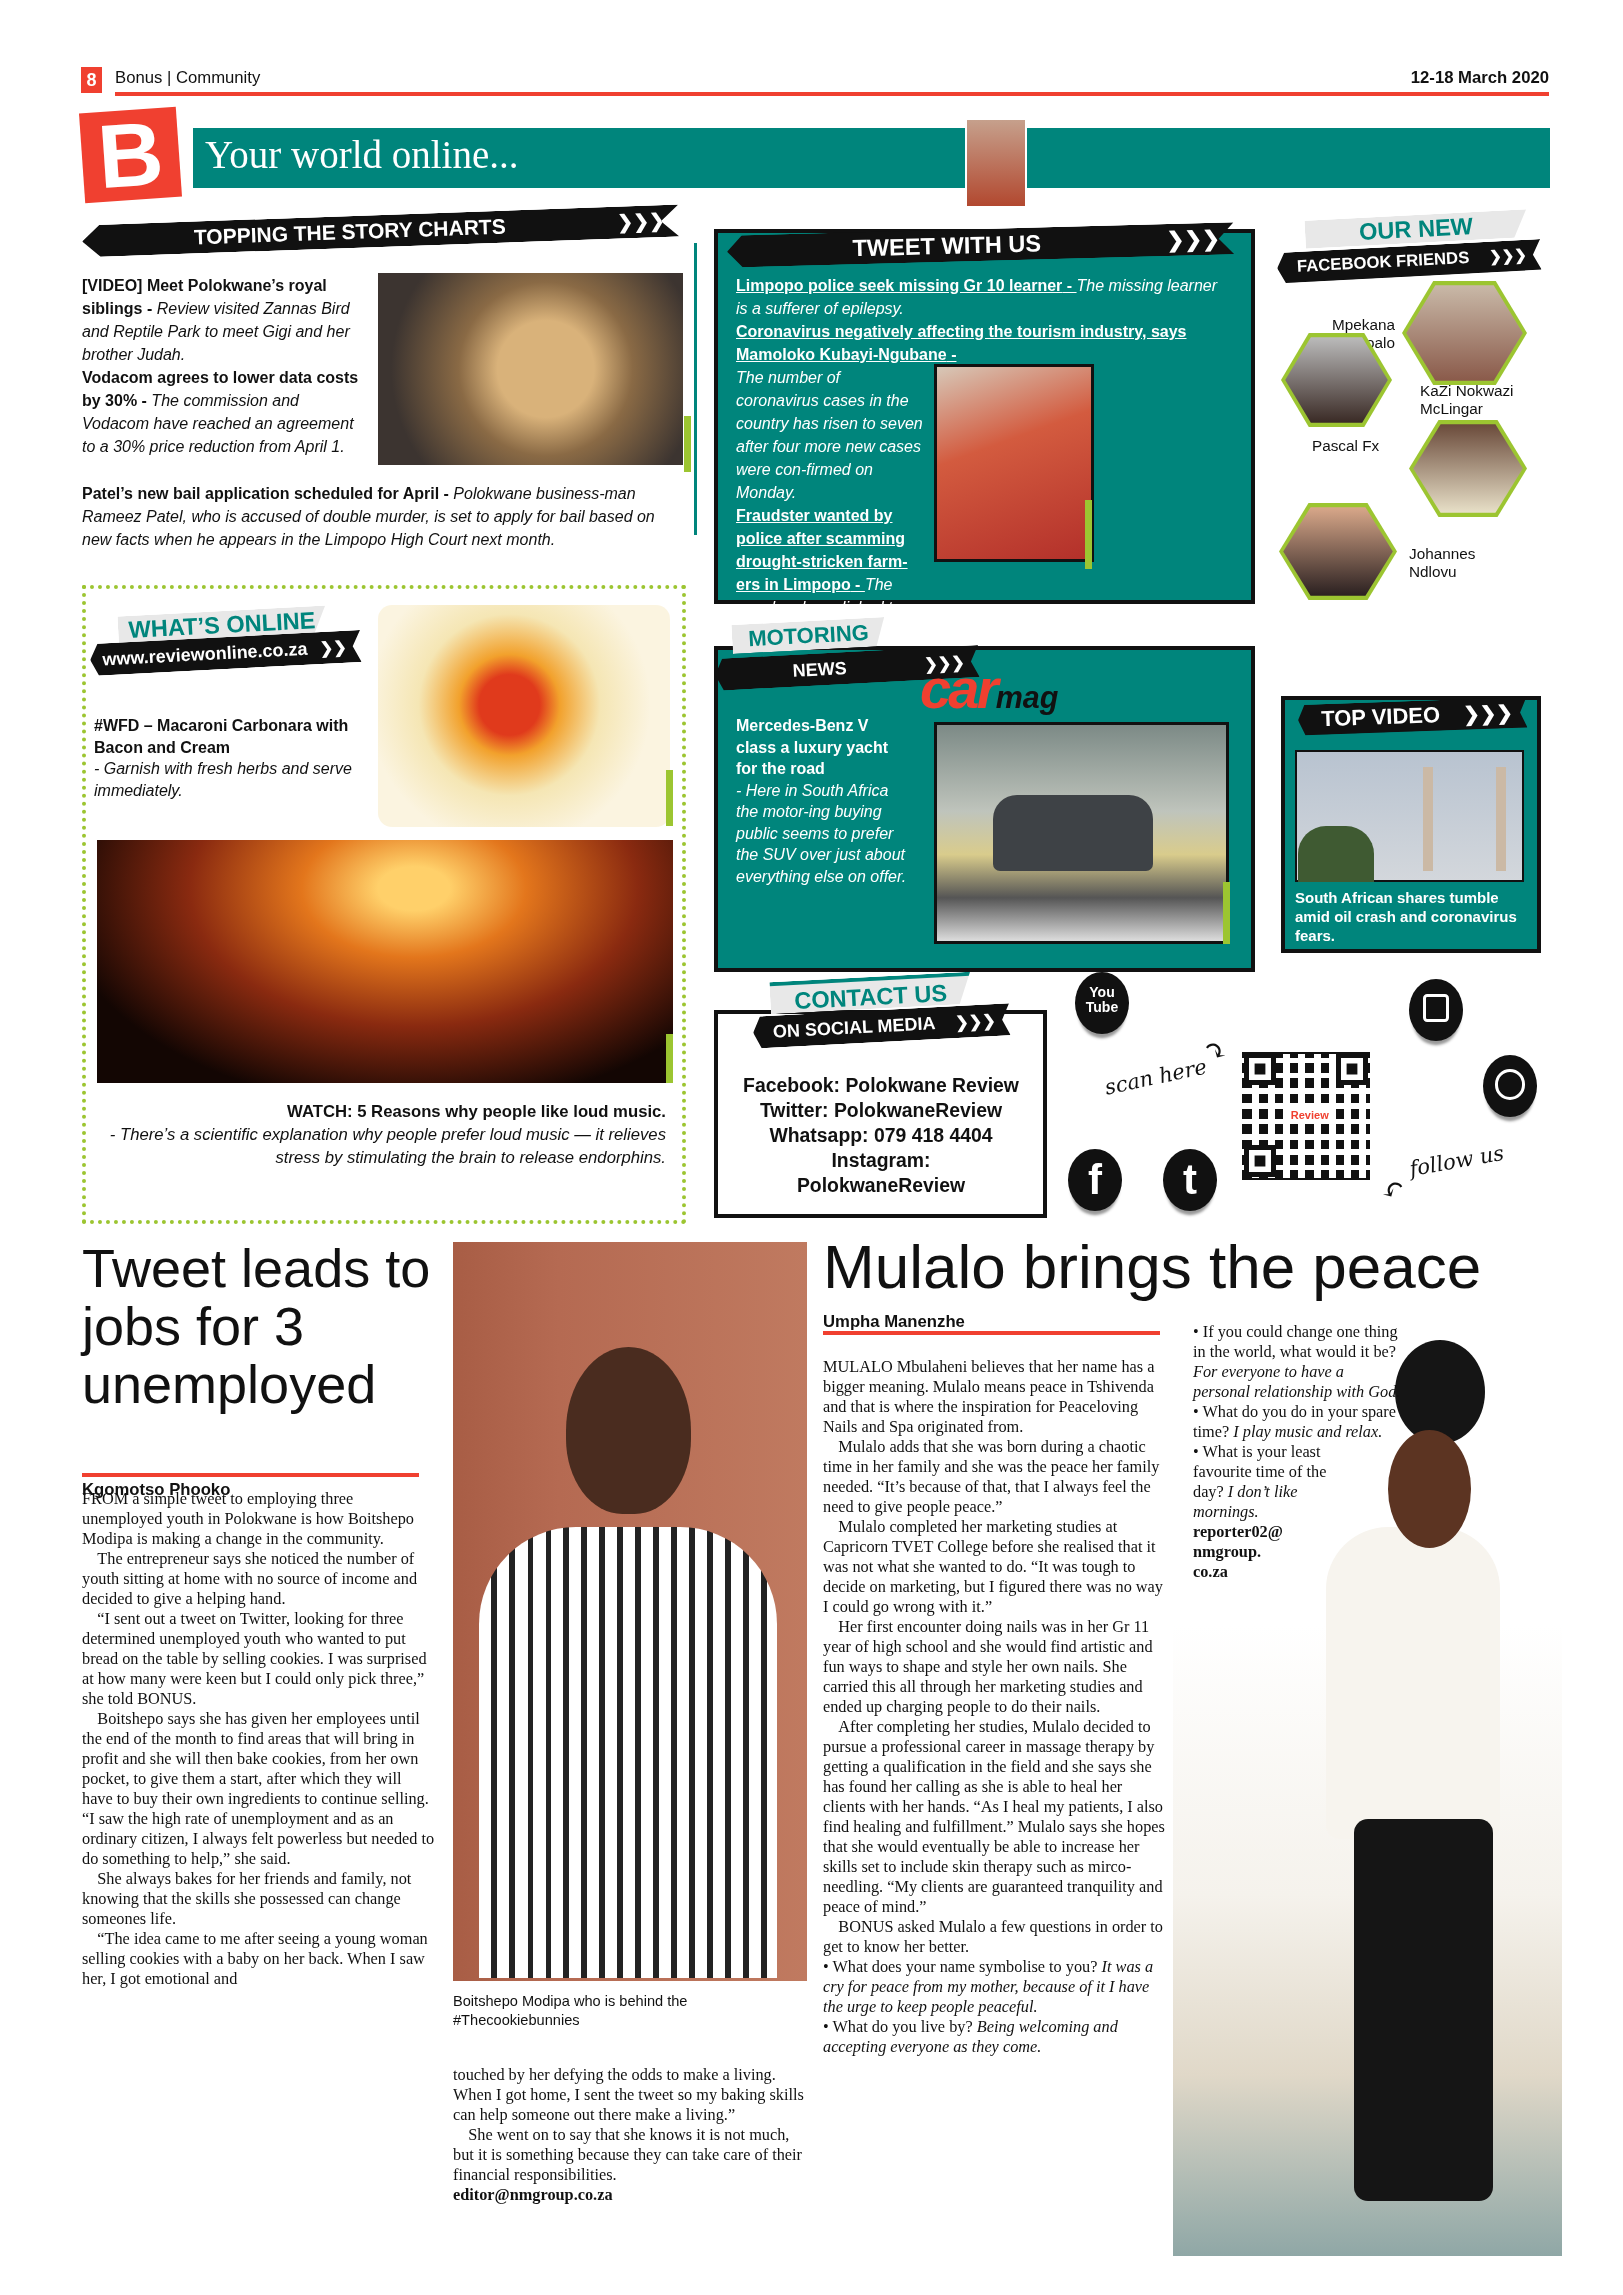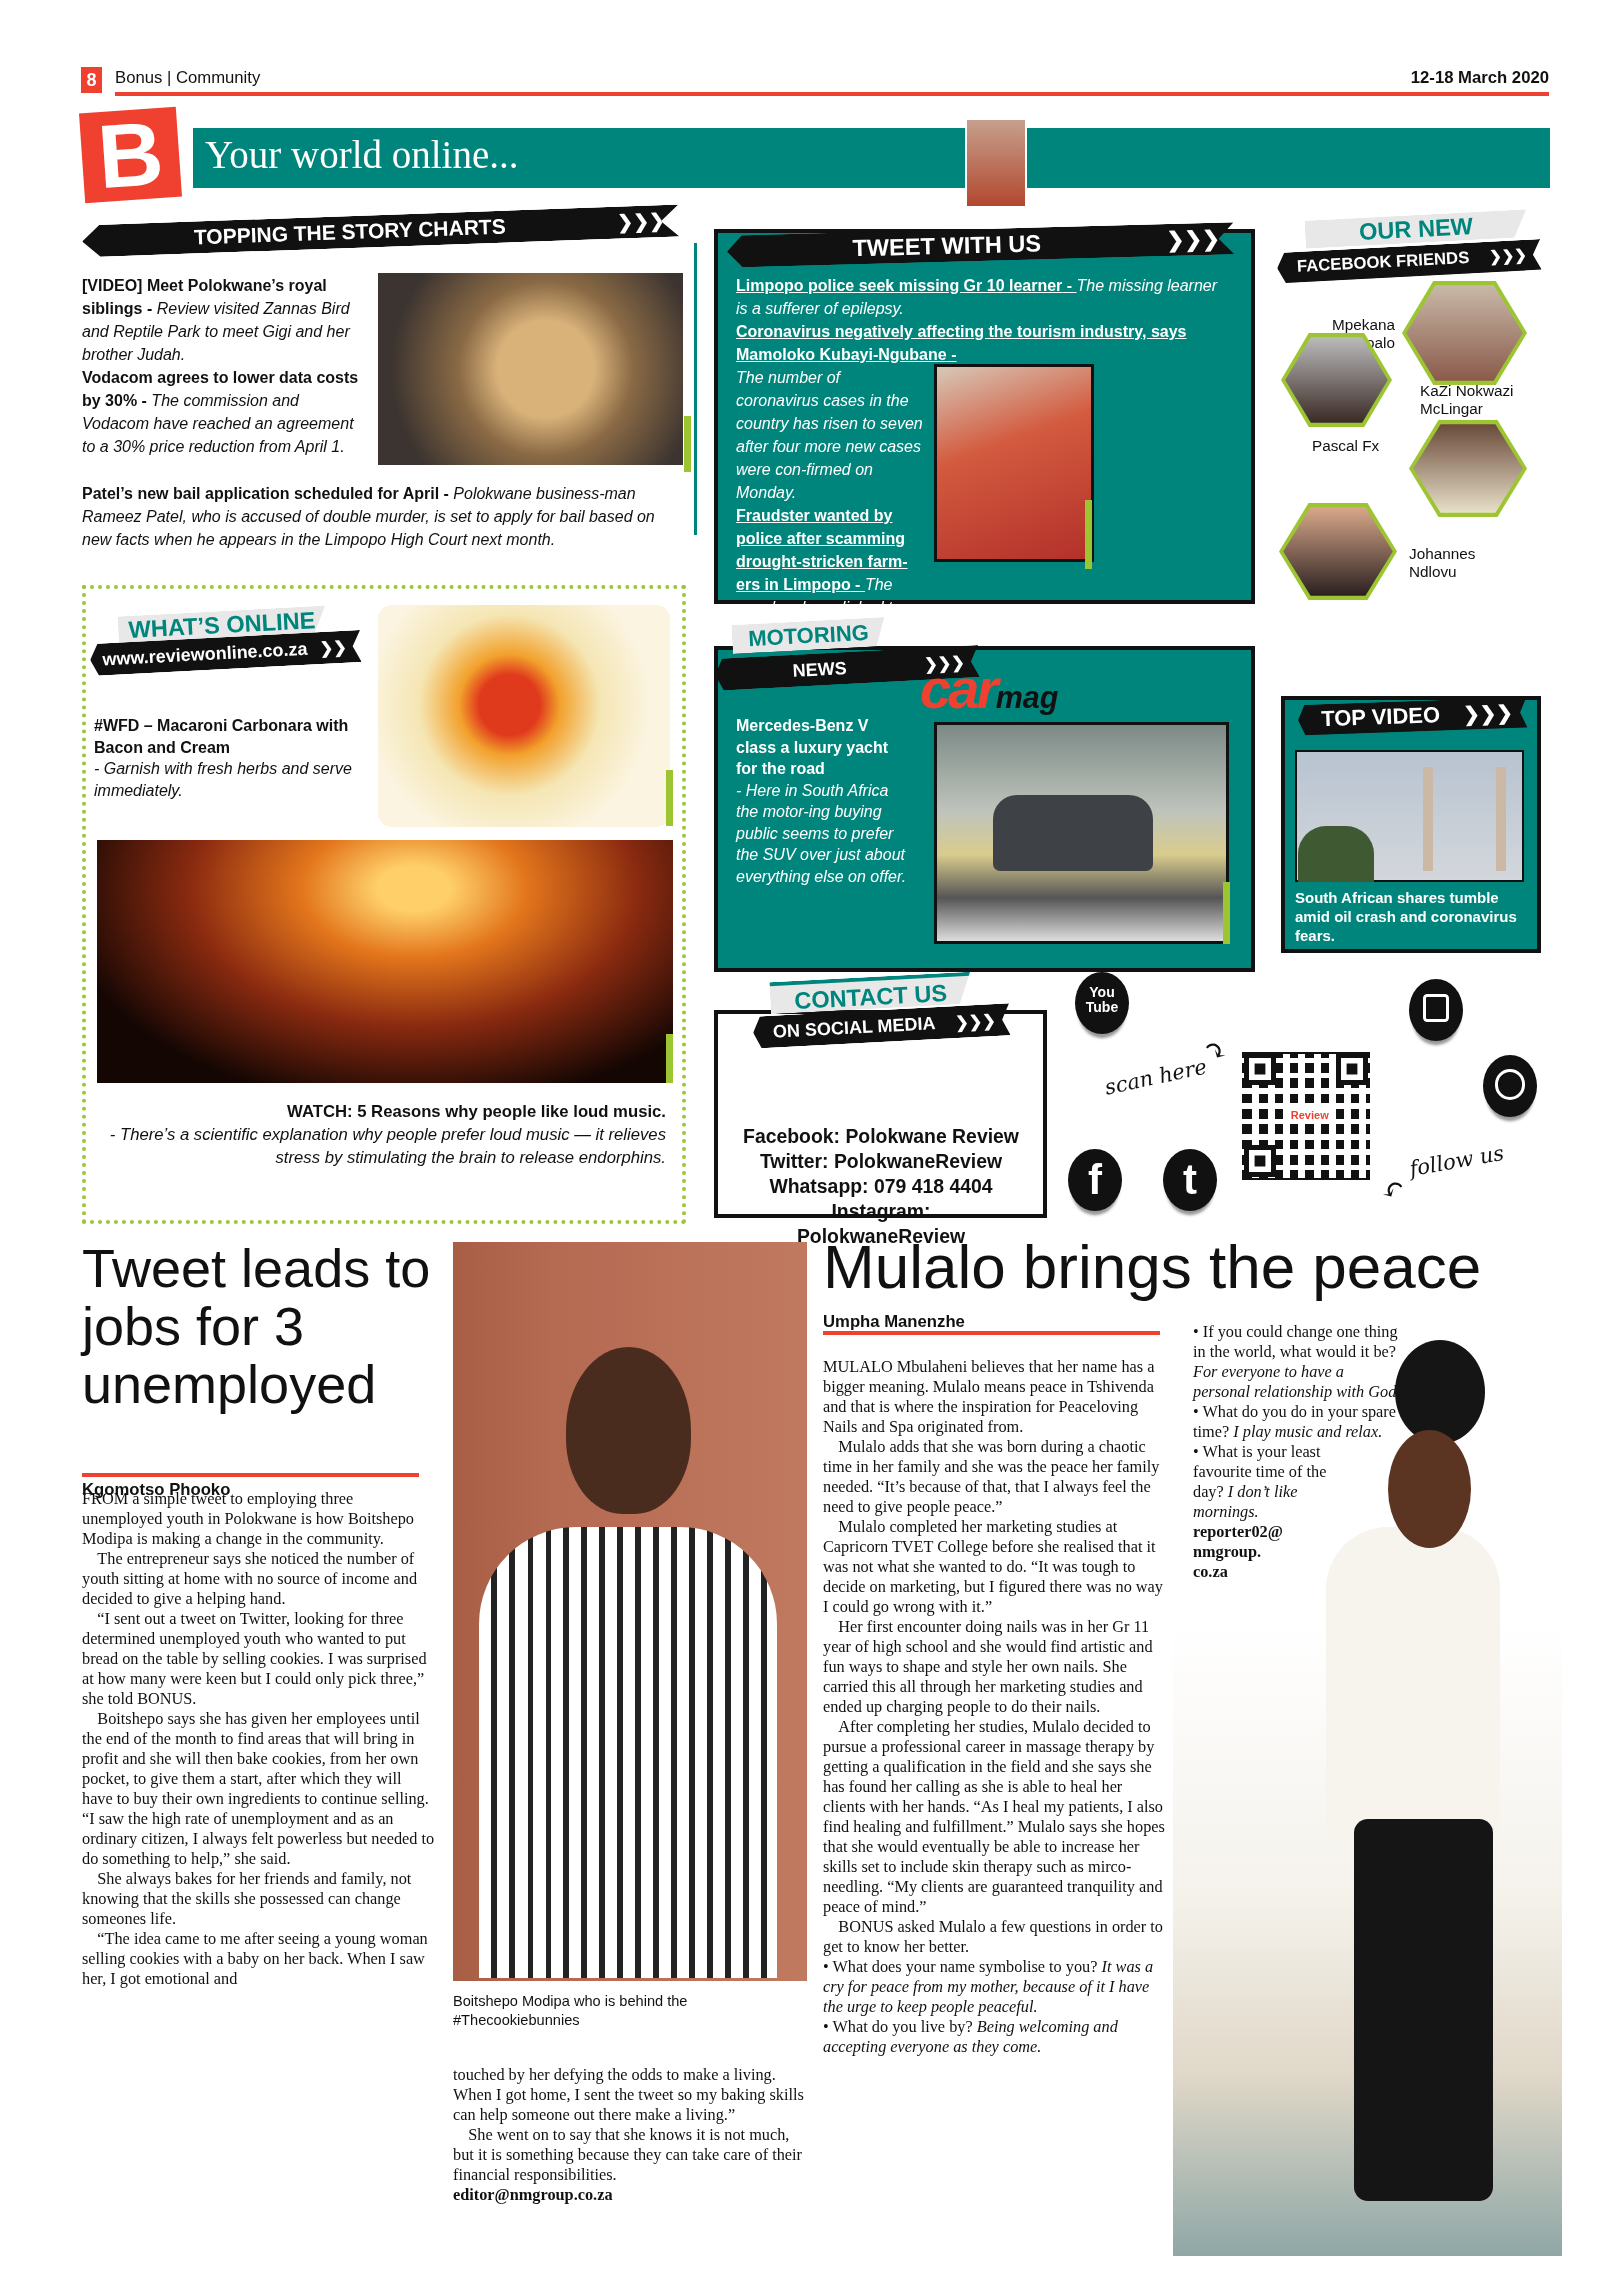--- a/index.html
+++ b/index.html
@@ -68,21 +68,21 @@
   
   .tv-box { left: 1281px; top: 696px; width: 260px; height: 257px; border: 4.2px solid #111; background: #00857c; }
   .tv-rib { left: 1298px; top: 701px; width: 229px; height: 30.5px; font-size: 22px; line-height: 30.5px; transform: rotate(-2deg); }
   .tv-img { left: 1295px; top: 750px; width: 229px; height: 132px; border: 2.8px solid #111; background: linear-gradient(#b8c3d0, #d3d7dc); }
   .tv-text { left: 1295px; top: 888px; width: 229px; color: #fff; font-size: 15px; line-height: 19px; font-weight: bold; }
 
   
   .contact-box { left: 714px; top: 1010px; width: 333px; height: 208px; border: 4.2px solid #111; }
   .contact-tag { left: 770px; top: 977px; width: 201px; height: 32px; font-size: 23.6px; line-height: 32px; transform: rotate(-3deg); border-top: 4.2px solid #00857c; }
   .contact-rib { left: 753px; top: 1010px; width: 257px; height: 32px; font-size: 18px; line-height: 32px; transform: rotate(-3deg); }
-  .contact-text { left: 718px; top: 1124px; width: 326px; text-align: center; font-size: 19.4px; line-height: 25px; font-weight: bold; }
+  .contact-text { left: 718px; top: 1073px; width: 326px; text-align: center; font-size: 19.4px; line-height: 25px; font-weight: bold; }
 
   .soc { width: 54px; height: 62px; border-radius: 50%; background: #111; color: #fff; text-align: center; font-weight: bold; box-shadow: 0 7px 2.8px -2.8px #999; }
   .qr { left: 1242px; top: 1052px; width: 128px; height: 128px; background:
       repeating-linear-gradient(90deg, #111 0 8.3px, #fff 8.3px 15.3px),
       #111; border: 2.8px solid #111; }
   .qr-inner { left: 1242px; top: 1052px; width: 128px; height: 128px; background: repeating-linear-gradient(0deg, transparent 0 9.7px, #fff 9.7px 15.3px); }
   .qr-logo { left: 1288px; top: 1109px; font-size: 11px; color: #f04030; font-weight: bold; background: #fff; padding: 0 2.8px; }
   .hand { font-family: "DejaVu Serif", serif; font-style: italic; font-size: 21px; }
 
   

